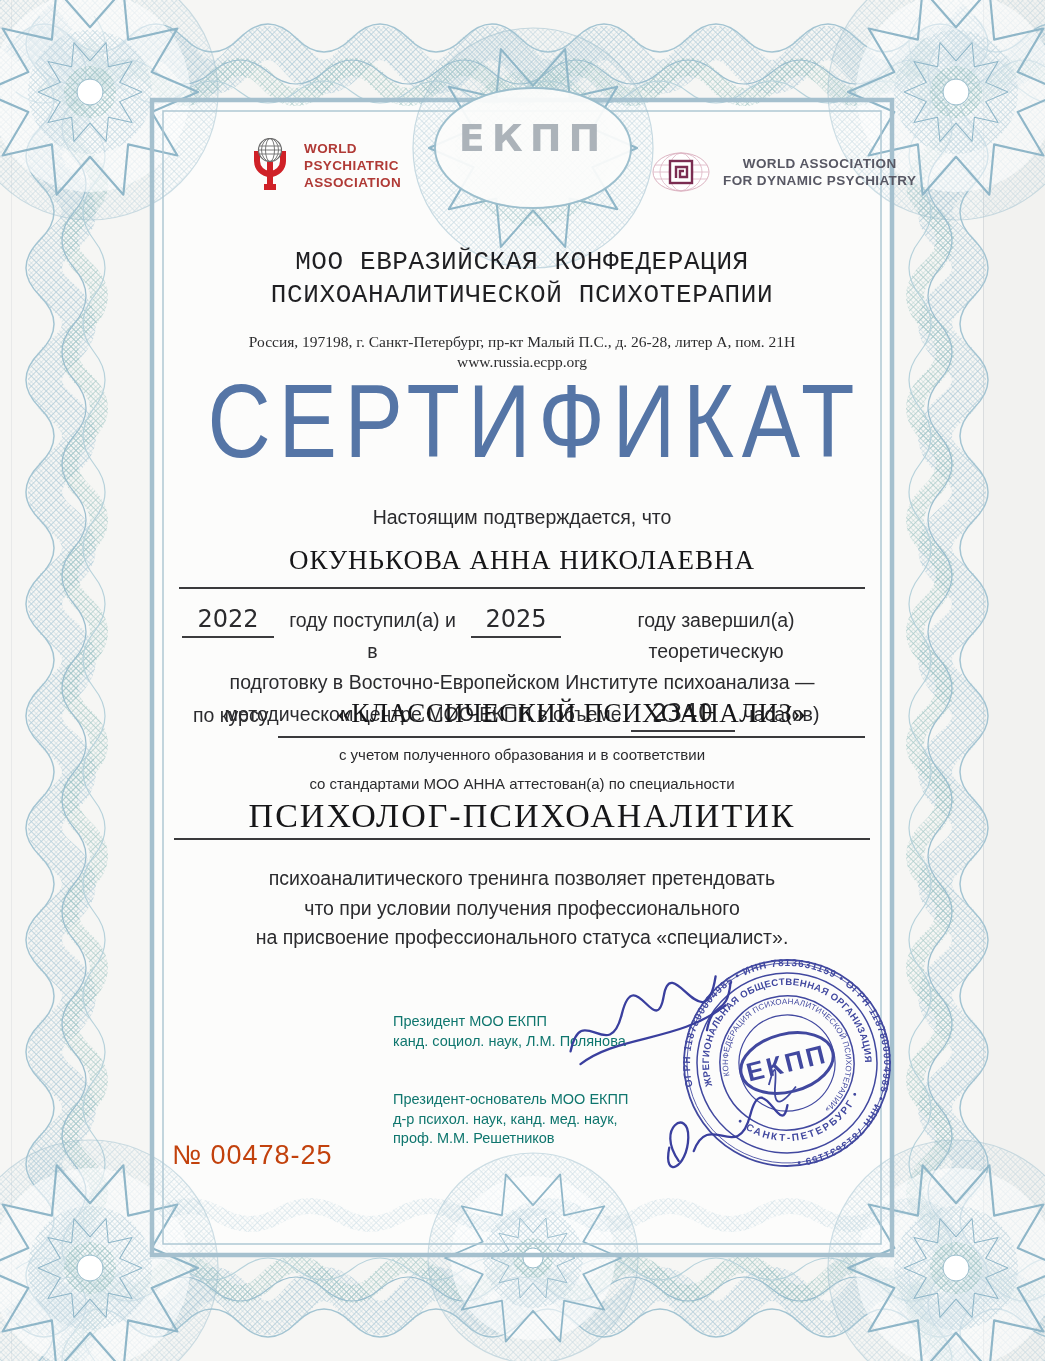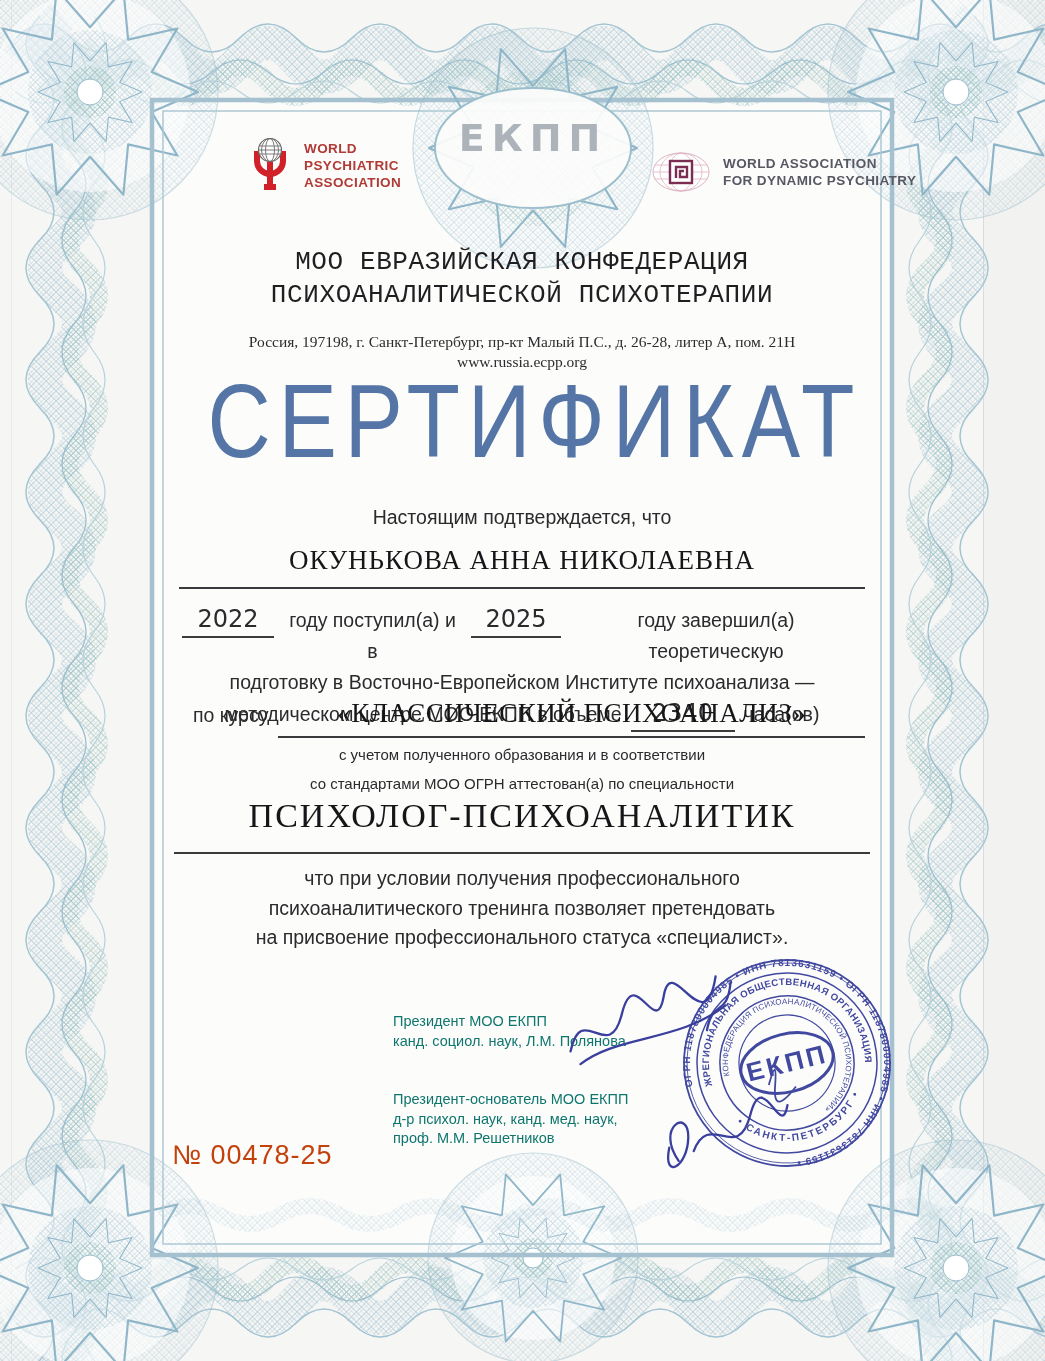--- a/index.html
+++ b/index.html
@@ -7,21 +7,21 @@
         font-family:"Liberation Sans","DejaVu Sans",sans-serif;color:#2b2b2e;}
   .abs{position:absolute;}
   #border-svg{position:absolute;left:0;top:0;z-index:1;}
   .paper-edge{position:absolute;top:0;height:1361px;width:1px;background:#d9dcde;z-index:0;}
   .outer-strip{position:absolute;top:0;height:1361px;background:#f2f2f0;z-index:0;}
 
   
   .logo{display:flex;align-items:center;gap:11px;z-index:3;}
   .logo-text{font-size:13.5px;line-height:17px;font-weight:600;letter-spacing:.4px;text-align:left;}
   .wpa-text{color:#b03a36;}
-  .wadp-text{color:#585864;}
+  .wadp-text{color:#585864;text-align:center;}
 
   
   .org-block{left:152px;top:246px;width:740px;text-align:center;z-index:3;}
   .org-name{font-family:Liberation Mono, monospace;font-size:26px;line-height:33px;
             letter-spacing:.6px;color:#1f1f22;}
   .org-address{font-family:"Liberation Serif","DejaVu Serif",serif;font-size:15.5px;margin-top:21px;color:#2c2c2e;}
   .org-site{font-family:"Liberation Serif","DejaVu Serif",serif;font-size:15.5px;margin-top:2px;color:#2c2c2e;}
 
   .title{left:152px;top:366px;width:740px;text-align:center;font-size:103px;line-height:112px;
          font-weight:400;color:#5575a6;letter-spacing:9px;transform:scaleX(.85);transform-origin:center;
@@ -41,21 +41,21 @@
   .blank-hours{min-width:92px;}
 
   .course-row{left:193px;top:698px;width:672px;display:flex;align-items:baseline;gap:10px;z-index:3;}
   .course-label{font-size:19.5px;flex:0 0 auto;}
   .course-box{flex:1 1 auto;border-bottom:2px solid #3a3a3c;text-align:center;padding-bottom:7px;
          font-family:"Liberation Serif","DejaVu Serif",serif;font-size:27px;letter-spacing:.5px;color:#161618;}
 
   .attest{left:152px;top:740px;width:740px;text-align:center;font-size:15px;line-height:29px;z-index:3;}
 
   .specialty{left:152px;top:797px;width:740px;text-align:center;z-index:3;}
-  .specialty-inner{display:inline-block;width:696px;border-bottom:2px solid #3a3a3c;padding-bottom:17px;
+  .specialty-inner{display:inline-block;width:696px;border-bottom:2px solid #3a3a3c;padding-bottom:3px;
          font-family:"Liberation Serif","DejaVu Serif",serif;font-size:34px;letter-spacing:2px;color:#161618;}
 
   .status{left:152px;top:864px;width:740px;text-align:center;font-size:19.5px;line-height:29.5px;z-index:3;}
 
   
   .sig-block{text-align:left;font-size:14.5px;line-height:19.5px;color:#0f766e;z-index:3;}
   .sig-svg{z-index:5;}
   .stamp{z-index:6;opacity:.95;}
   .number{left:172px;top:1140px;font-size:27px;letter-spacing:1px;color:#c2410c;z-index:3;}
 
@@ -234,30 +234,30 @@
     </div>
   </div>
 
   <div class="abs course-row">
     <span class="course-label">по курсу</span>
     <span class="course-box">«КЛАССИЧЕСКИЙ ПСИХОАНАЛИЗ»</span>
   </div>
 
   <div class="abs attest">
     <div>с учетом полученного образования и в соответствии</div>
-    <div>со стандартами МОО ОГРН аттестован(а) по специальности</div>
+    <div>со стандартами МОО АННА аттестован(а) по специальности</div>
   </div>
 
   <div class="abs specialty">
     <span class="specialty-inner">ПСИХОЛОГ-ПСИХОАНАЛИТИК</span>
   </div>
 
   <div class="abs status">
+    <div>психоаналитического тренинга позволяет претендовать</div>
     <div>что при условии получения профессионального</div>
-    <div>психоаналитического тренинга позволяет претендовать</div>
     <div>на присвоение профессионального статуса «специалист».</div>
   </div>
 
   <div class="abs sig-block" style="left:393px;top:1012px;">
     <div>Президент МОО ЕКПП</div>
     <div>канд. социол. наук, Л.М. Полянова</div>
   </div>
 
   <svg class="abs sig-svg" style="left:555px;top:968px;" width="190" height="105" viewBox="0 0 190 105">
     <g stroke="#3a3f9e" stroke-width="2.3" fill="none" stroke-linecap="round" transform="rotate(-8 95 52)">

